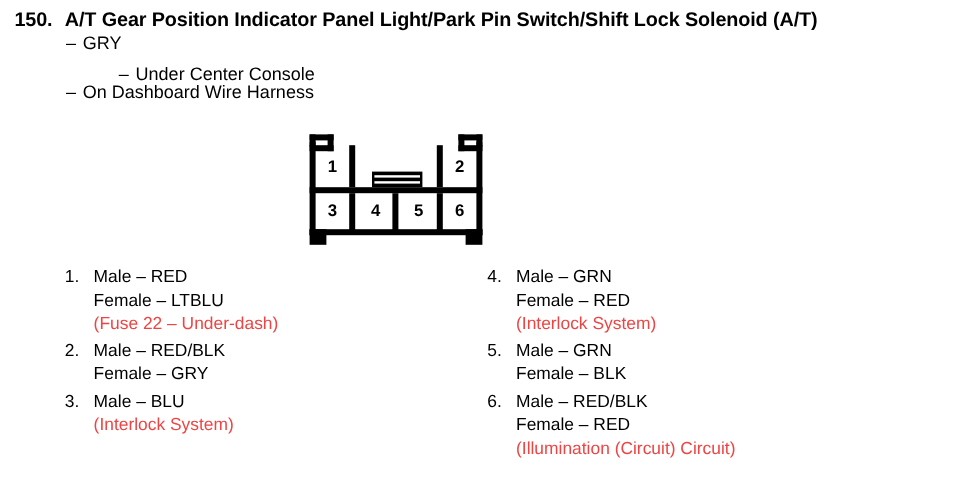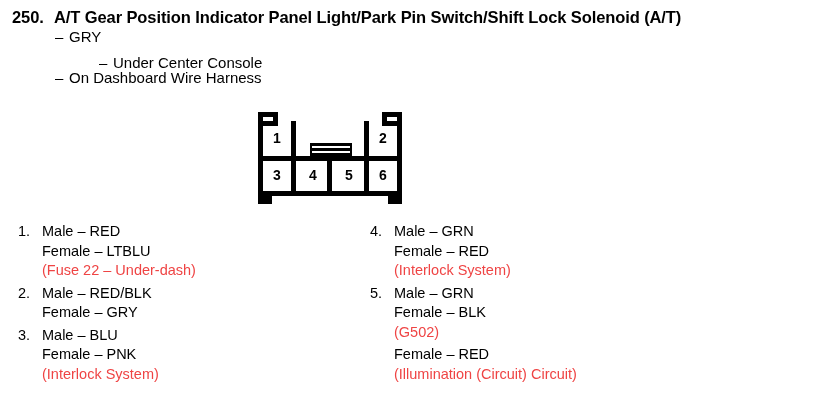--- a/index.html
+++ b/index.html
@@ -135,20 +135,21 @@
     position: absolute;
     top: 222px;
     font-size: 14.5px;
   }
   .col-left  { left: 18px; }
   .col-right { left: 370px; }
 
   .pin-entry {
     position: relative;
     margin-bottom: 3px;
+    margin-left: 36px;
   }
   .pin-row {
     display: block;
     white-space: nowrap;
     line-height: 19.5px;
     height: 19.5px;
   }
   .pin-index {
     display: inline-block;
     width: 24px;
@@ -158,21 +159,21 @@
     width: 24px;
   }
   .circuit {
     color: #ef4444;
   }
 </style>
 </head>
 <body>
 
 <div class="header">
-  <span class="header-num">250.</span><span>A/T Gear Position Indicator Panel Light/Park Pin Switch/Shift Lock Solenoid (A/T)</span>
+  <span class="header-num">150.</span><span>A/T Gear Position Indicator Panel Light/Park Pin Switch/Shift Lock Solenoid (A/T)</span>
 </div>
 
 <div class="subline subline-0">
   <span class="dash">–</span><span>GRY</span>
 </div>
 <div class="subline subline-1">
   <span class="dash">–</span><span>Under Center Console</span>
 </div>
 <div class="subline subline-2">
   <span class="dash">–</span><span>On Dashboard Wire Harness</span>
@@ -220,38 +221,37 @@
     <span class="pin-row"><span class="pin-indent"></span><span class="circuit">(Fuse 22 – Under-dash)</span></span>
   </div>
 
   <div class="pin-entry">
     <span class="pin-row"><span class="pin-index">2.</span><span>Male – RED/BLK</span></span>
     <span class="pin-row"><span class="pin-indent"></span><span>Female – GRY</span></span>
   </div>
 
   <div class="pin-entry">
     <span class="pin-row"><span class="pin-index">3.</span><span>Male – BLU</span></span>
-    <span class="pin-row"><span class="pin-indent"></span><span>Female – PNK</span></span>
     <span class="pin-row"><span class="pin-indent"></span><span class="circuit">(Interlock System)</span></span>
   </div>
 
 </div>
 
 <div class="pin-list col-right">
 
   <div class="pin-entry">
     <span class="pin-row"><span class="pin-index">4.</span><span>Male – GRN</span></span>
     <span class="pin-row"><span class="pin-indent"></span><span>Female – RED</span></span>
     <span class="pin-row"><span class="pin-indent"></span><span class="circuit">(Interlock System)</span></span>
   </div>
 
   <div class="pin-entry">
     <span class="pin-row"><span class="pin-index">5.</span><span>Male – GRN</span></span>
     <span class="pin-row"><span class="pin-indent"></span><span>Female – BLK</span></span>
-    <span class="pin-row"><span class="pin-indent"></span><span class="circuit">(G502)</span></span>
-  </div>
-
-  <div class="pin-entry">
+  </div>
+
+  <div class="pin-entry">
+    <span class="pin-row"><span class="pin-index">6.</span><span>Male – RED/BLK</span></span>
     <span class="pin-row"><span class="pin-indent"></span><span>Female – RED</span></span>
     <span class="pin-row"><span class="pin-indent"></span><span class="circuit">(Illumination (Circuit) Circuit)</span></span>
   </div>
 
 </div>
 
 </body></html>

